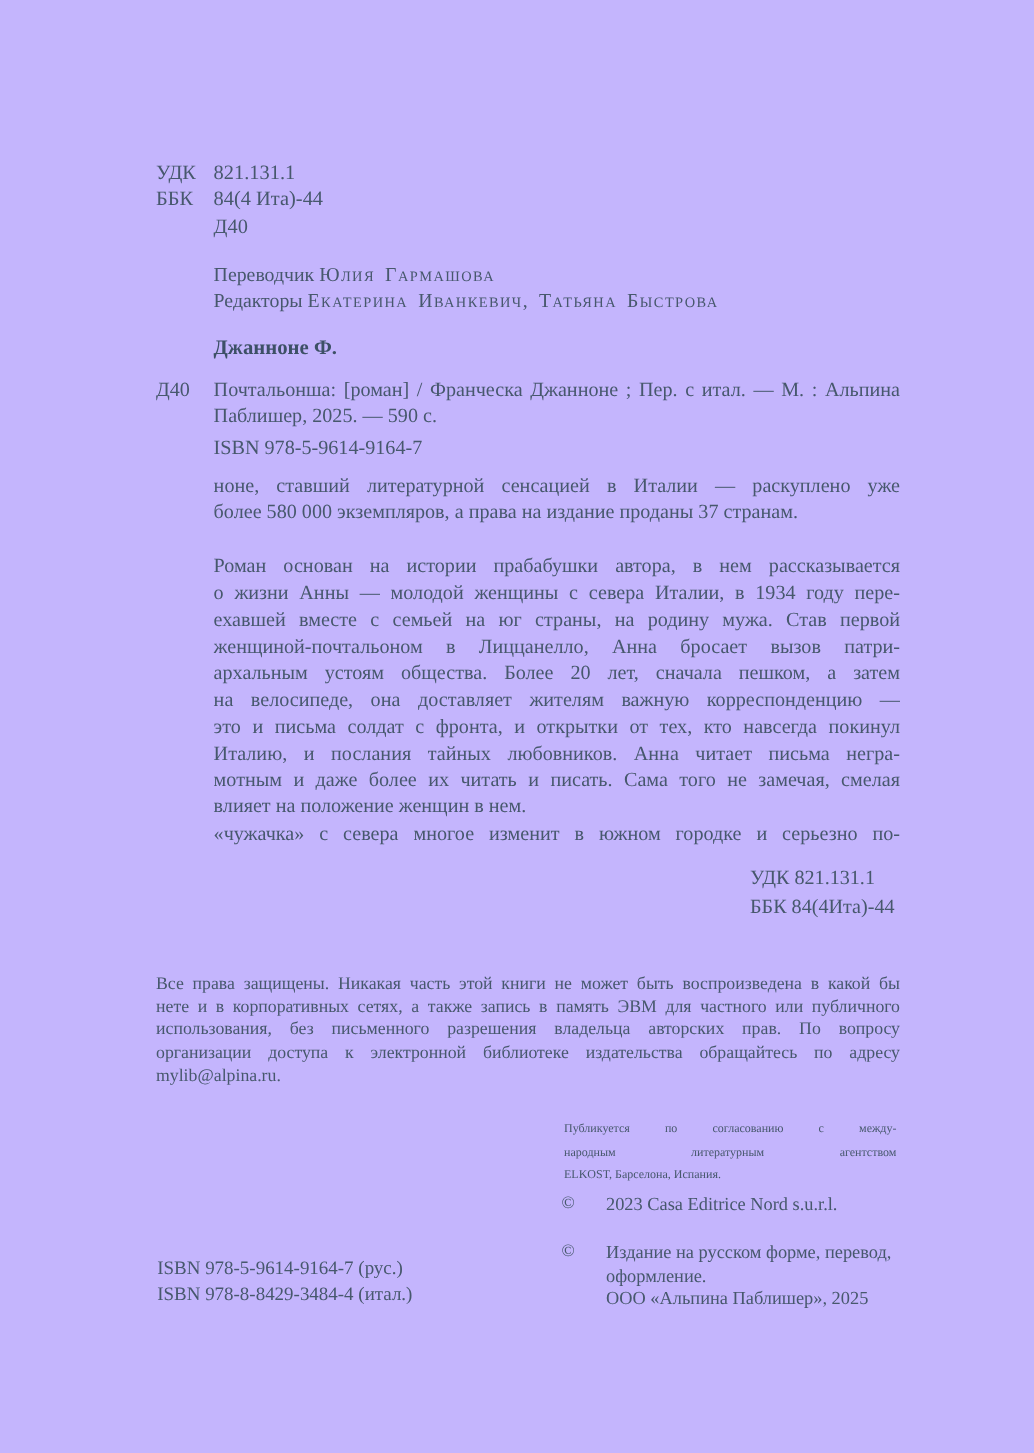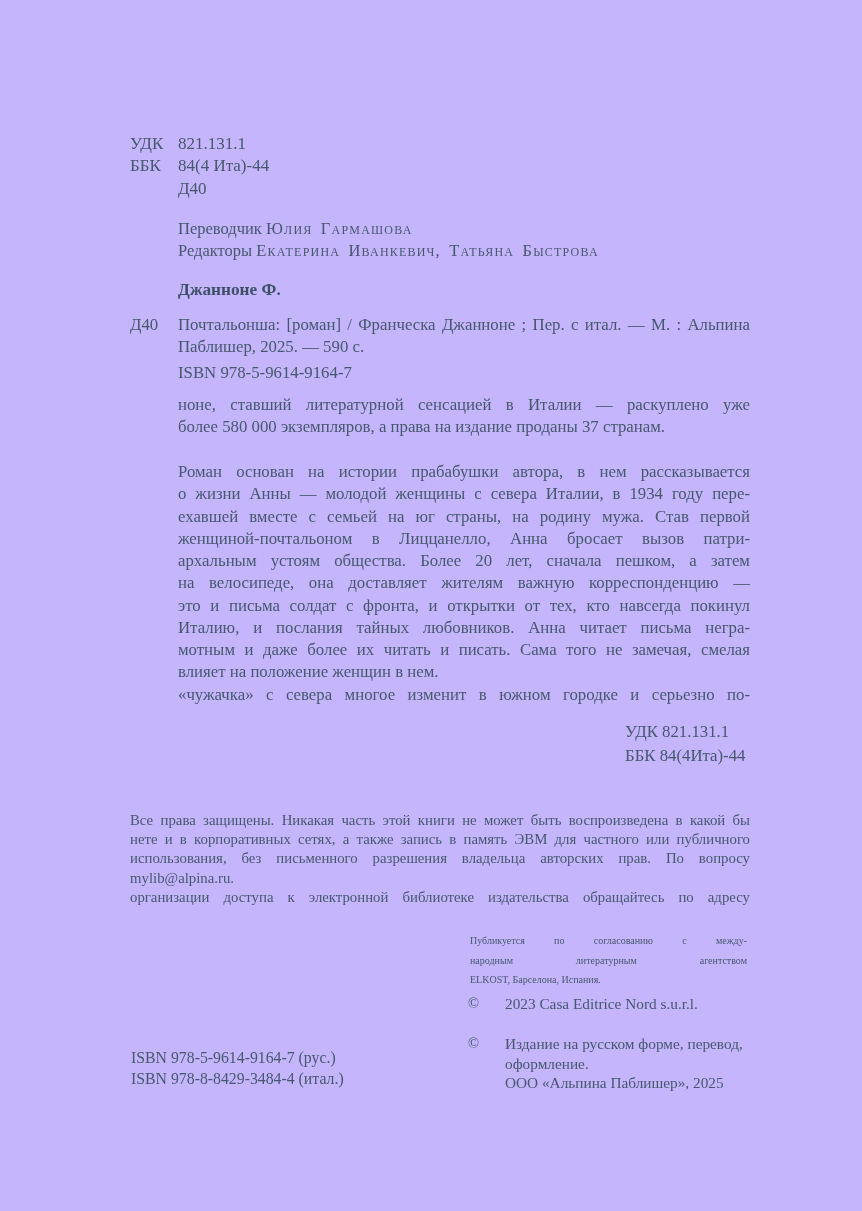--- a/index.html
+++ b/index.html
@@ -129,22 +129,22 @@
 
   <div class="abs codes-footer">
     <div>УДК 821.131.1</div>
     <div>ББК 84(4Ита)-44</div>
   </div>
 
   <div class="abs rights lines jp">
       <div class="ln">Все права защищены. Никакая часть этой книги не может быть воспроизведена в какой бы</div>
       <div class="ln">нете и в корпоративных сетях, а также запись в память ЭВМ для частного или публичного</div>
       <div class="ln">использования, без письменного разрешения владельца авторских прав. По вопросу</div>
+      <div class="ln">организации доступа к электронной библиотеке издательства обращайтесь по адресу</div>
       <div class="ln last">mylib@alpina.ru.</div>
-      <div class="ln">организации доступа к электронной библиотеке издательства обращайтесь по адресу</div>
     </div>
 
   <div class="abs agency lines jp">
       <div class="ln">Публикуется по согласованию с между-</div>
       <div class="ln">народным литературным агентством</div>
       <div class="ln last">ELKOST, Барселона, Испания.</div>
     </div>
 
   <div class="abs copy1 copy-row">
     <span class="copy-sym">©</span>

